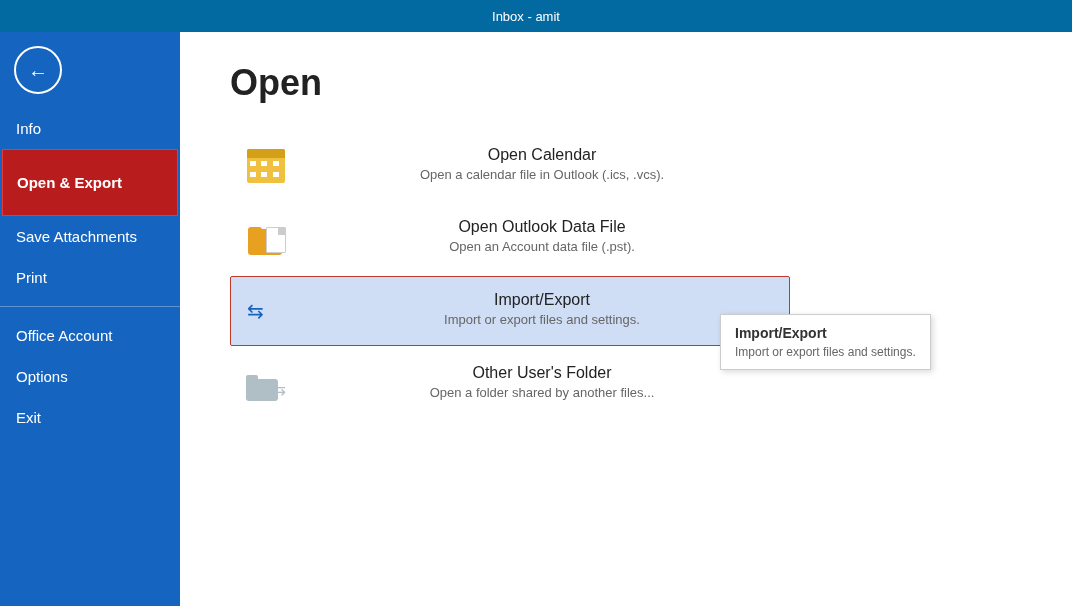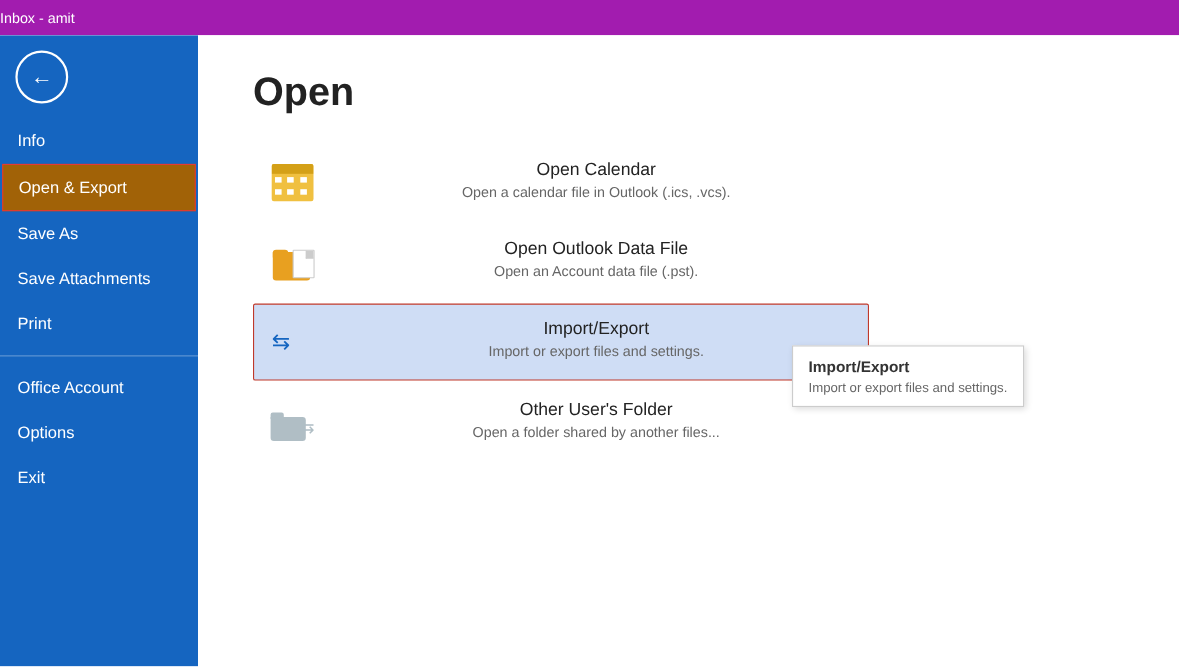--- a/index.html
+++ b/index.html
@@ -1,23 +1,23 @@
 <!DOCTYPE html>
 <html><head>
   <meta charset="utf-8">
   <style>
     * { margin: 0; padding: 0; box-sizing: border-box; }
     body { width: 1072px; height: 606px; font-family: 'Segoe UI', Arial, sans-serif; overflow: hidden; display: flex; flex-direction: column; }
 
     .title-bar {
       height: 32px;
-      background: #a21caf;
+      background: #0369a1;
       display: flex;
       align-items: center;
-      justify-content: flex-start;
+      justify-content: center;
       padding-right: 20px;
     }
     .title-bar-text {
       color: white;
       font-size: 13px;
     }
 
     .main-layout {
       display: flex;
       flex: 1;
@@ -51,24 +51,25 @@
     }
 
     .nav-item {
       color: white;
       font-size: 15px;
       padding: 12px 16px;
       cursor: pointer;
       position: relative;
     }
     .nav-item.active {
-      background: #a16207;
+      background: #b91c1c;
       border: 1.5px solid #e53935;
       margin: 0 2px;
-      padding: 12px 14px;
+      padding: 24px 14px;
+      font-weight: bold;
     }
 
     .nav-divider {
       border: none;
       border-top: 1px solid rgba(255,255,255,0.3);
       margin: 8px 0;
     }
 
     
     .content {
@@ -282,23 +283,20 @@
   <div class="sidebar">
     <div class="back-button">
       <span class="back-arrow">←</span>
     </div>
 
     <div class="nav-item">
       <span>Info</span>
     </div>
     <div class="nav-item active">
       <span>Open &amp; Export</span>
-    </div>
-    <div class="nav-item">
-      <span>Save As</span>
     </div>
     <div class="nav-item">
       <span>Save Attachments</span>
     </div>
     <div class="nav-item">
       <span>Print</span>
     </div>
 
     <hr class="nav-divider">
 

